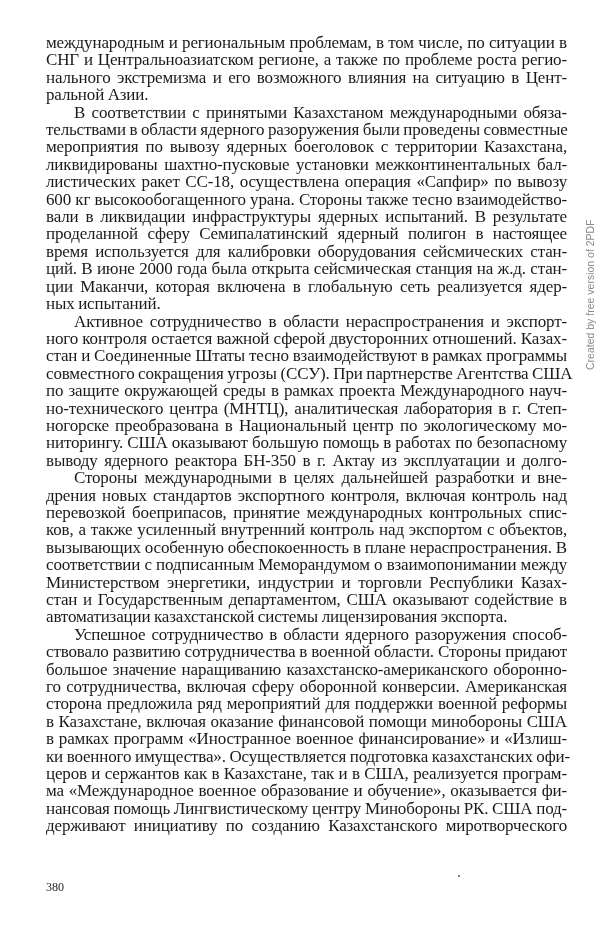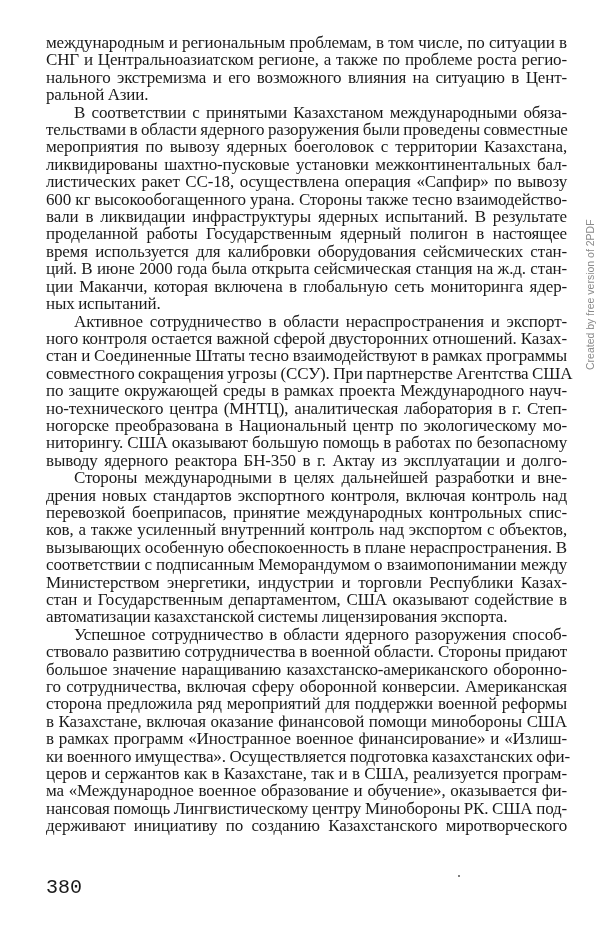--- a/index.html
+++ b/index.html
@@ -39,23 +39,23 @@
       height: 17.42px;
       overflow: visible;
     }
     .line.last {
       text-align-last: left;
     }
     .page-number {
       position: absolute;
       left: 46px;
       top: 879px;
-      font-size: 20px;
+      font-size: 12px;
       line-height: 17px;
-      font-family: Liberation Mono, monospace;
+      font-family: Liberation Serif, serif;
       color: #1a1a1a;
     }
     .watermark {
       position: absolute;
       left: 584px;
       top: 370px;
       transform-origin: 0 0;
       transform: rotate(-90deg);
       font-family: "Liberation Sans", "DejaVu Sans", sans-serif;
       font-size: 10.5px;
@@ -86,24 +86,24 @@
   </p>
 
   <p class="para">
     <span class="line" style="padding-left:28px;box-sizing:border-box;">В соответствии с принятыми Казахстаном международными обяза-</span>
     <span class="line">тельствами в области ядерного разоружения были проведены совместные</span>
     <span class="line">мероприятия по вывозу ядерных боеголовок с территории Казахстана,</span>
     <span class="line">ликвидированы шахтно-пусковые установки межконтинентальных бал-</span>
     <span class="line">листических ракет СС-18, осуществлена операция «Сапфир» по вывозу</span>
     <span class="line">600 кг высокообогащенного урана. Стороны также тесно взаимодейство-</span>
     <span class="line">вали в ликвидации инфраструктуры ядерных испытаний. В результате</span>
-    <span class="line">проделанной работы Государственным ядерный полигон в настоящее</span>
+    <span class="line">проделанной сферу Семипалатинский ядерный полигон в настоящее</span>
     <span class="line">время используется для калибровки оборудования сейсмических стан-</span>
     <span class="line">ций. В июне 2000 года была открыта сейсмическая станция на ж.д. стан-</span>
-    <span class="line">ции Маканчи, которая включена в глобальную сеть мониторинга ядер-</span>
+    <span class="line">ции Маканчи, которая включена в глобальную сеть реализуется ядер-</span>
     <span class="line last">ных испытаний.</span>
   </p>
 
   <p class="para">
     <span class="line" style="padding-left:28px;box-sizing:border-box;">Активное сотрудничество в области нераспространения и экспорт-</span>
     <span class="line">ного контроля остается важной сферой двусторонних отношений. Казах-</span>
     <span class="line">стан и Соединенные Штаты тесно взаимодействуют в рамках программы</span>
     <span class="line">совместного сокращения угрозы (ССУ). При партнерстве Агентства США</span>
     <span class="line">по защите окружающей среды в рамках проекта Международного науч-</span>
     <span class="line">но-технического центра (МНТЦ), аналитическая лаборатория в г. Степ-</span>

